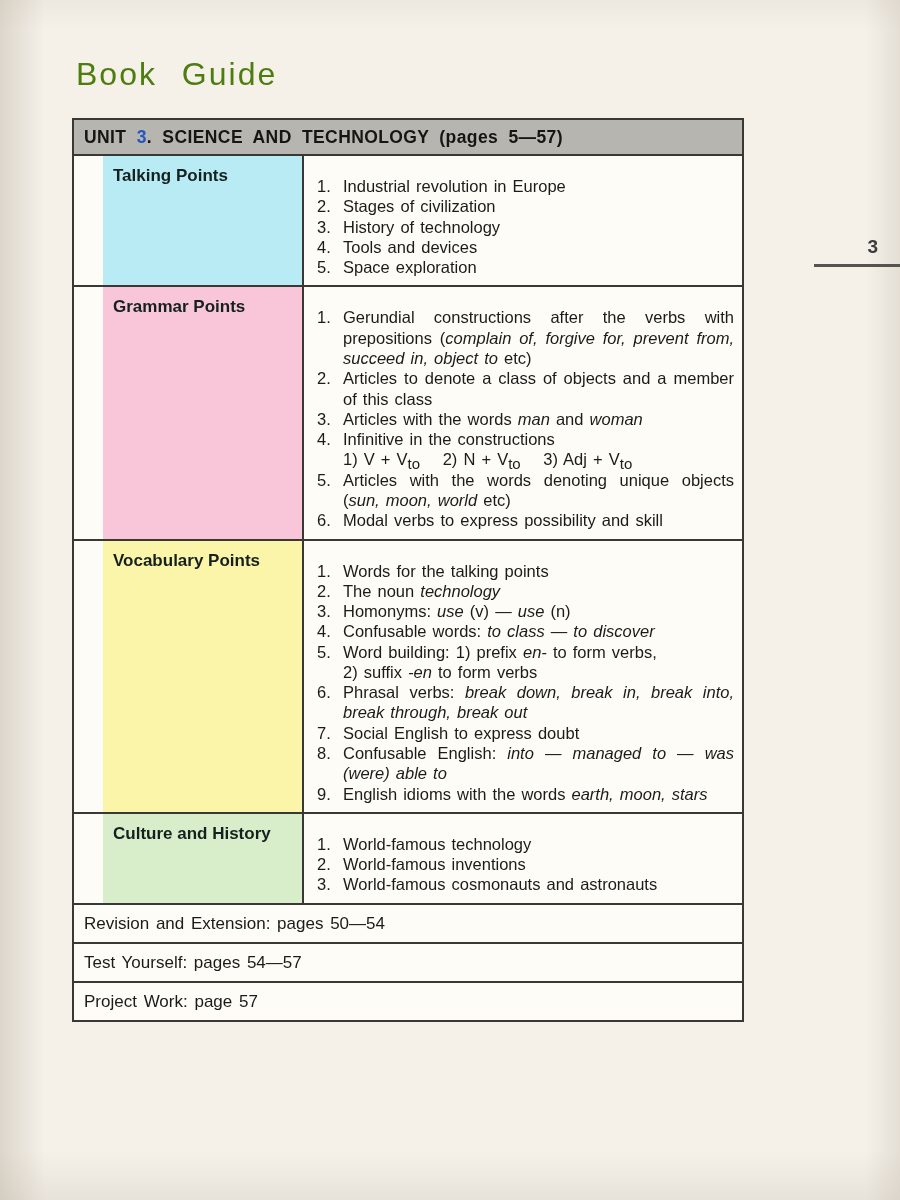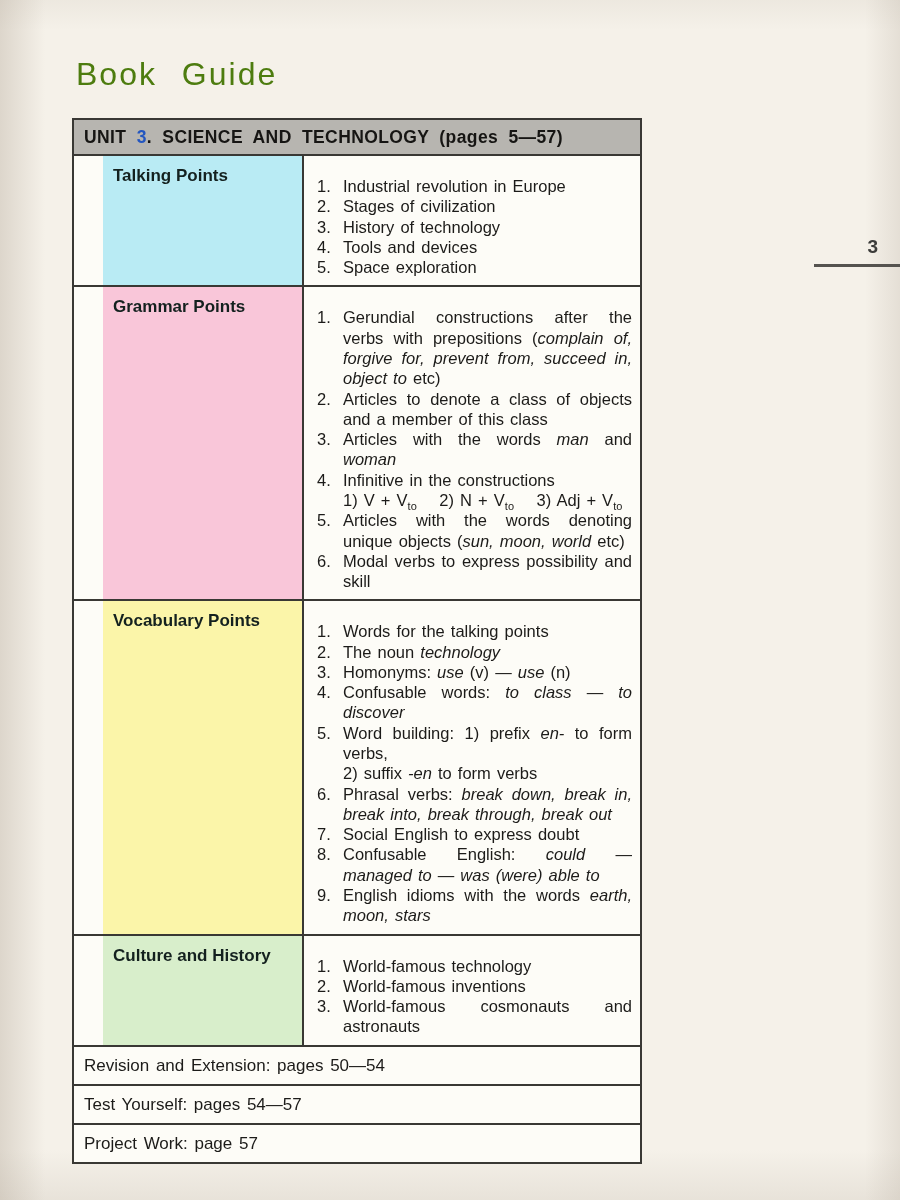--- a/index.html
+++ b/index.html
@@ -41,21 +41,21 @@
     top: 264px;
     width: 86px;
     height: 3px;
     background: #55534f;
   }
 
   .guide-table {
     position: absolute;
     left: 72px;
     top: 118px;
-    width: 570px;
+    width: 672px;
     border: 2px solid #393834;
     background: #fdfcf7;
     color: #1c1b19;
   }
 
   .header-row {
     background: #b7b5b0;
     border-bottom: 2px solid #393834;
     padding: 7px 10px 6px 10px;
     font-size: 17.5px;
@@ -86,21 +86,21 @@
     padding-left: 27px;
     line-height: 1.23;
     text-align: justify;
     word-spacing: 1.5px;
   }
   ol.items li::before {
     content: counter(item) ".";
     position: absolute;
     left: 1px;
   }
-  ol.items sub { font-size: 11px; line-height: 0; }
+  ol.items sub { font-size: 15px; line-height: 0; }
   ol.items em { font-style: italic; }
 
   .footer-row {
     border-bottom: 2px solid #393834;
     padding: 9px 0 8px 10px;
     font-size: 17px;
     word-spacing: 2px;
   }
   .footer-row:last-child { border-bottom: none; }
 </style>
@@ -147,21 +147,21 @@
     <div class="label-cell" style="background-color: rgb(251, 245, 169);"><span>Vocabulary Points</span></div>
     <div class="content-cell">
       <ol class="items">
           <li>Words for the talking points</li>
           <li>The noun <em>technology</em></li>
           <li>Homonyms: <em>use</em> (v) — <em>use</em> (n)</li>
           <li>Confusable words: <em>to class</em> — <em>to discover</em></li>
           <li>Word building: 1) prefix <em>en-</em> to form verbs,<br>2) suffix <em>-en</em> to form verbs</li>
           <li>Phrasal verbs: <em>break down, break in, break into, break through, break out</em></li>
           <li>Social English to express doubt</li>
-          <li>Confusable English: <em>could</em> — <em>managed to</em> — <em>was (were) able to</em></li>
+          <li>Confusable English: <em>into</em> — <em>managed to</em> — <em>was (were) able to</em></li>
           <li>English idioms with the words <em>earth, moon, stars</em></li>
         </ol>
     </div>
   </div>
 
   <div class="section-row">
     <div class="label-cell" style="background-color: rgb(216, 238, 203);"><span>Culture and History</span></div>
     <div class="content-cell">
       <ol class="items">
           <li>World-famous technology</li>

